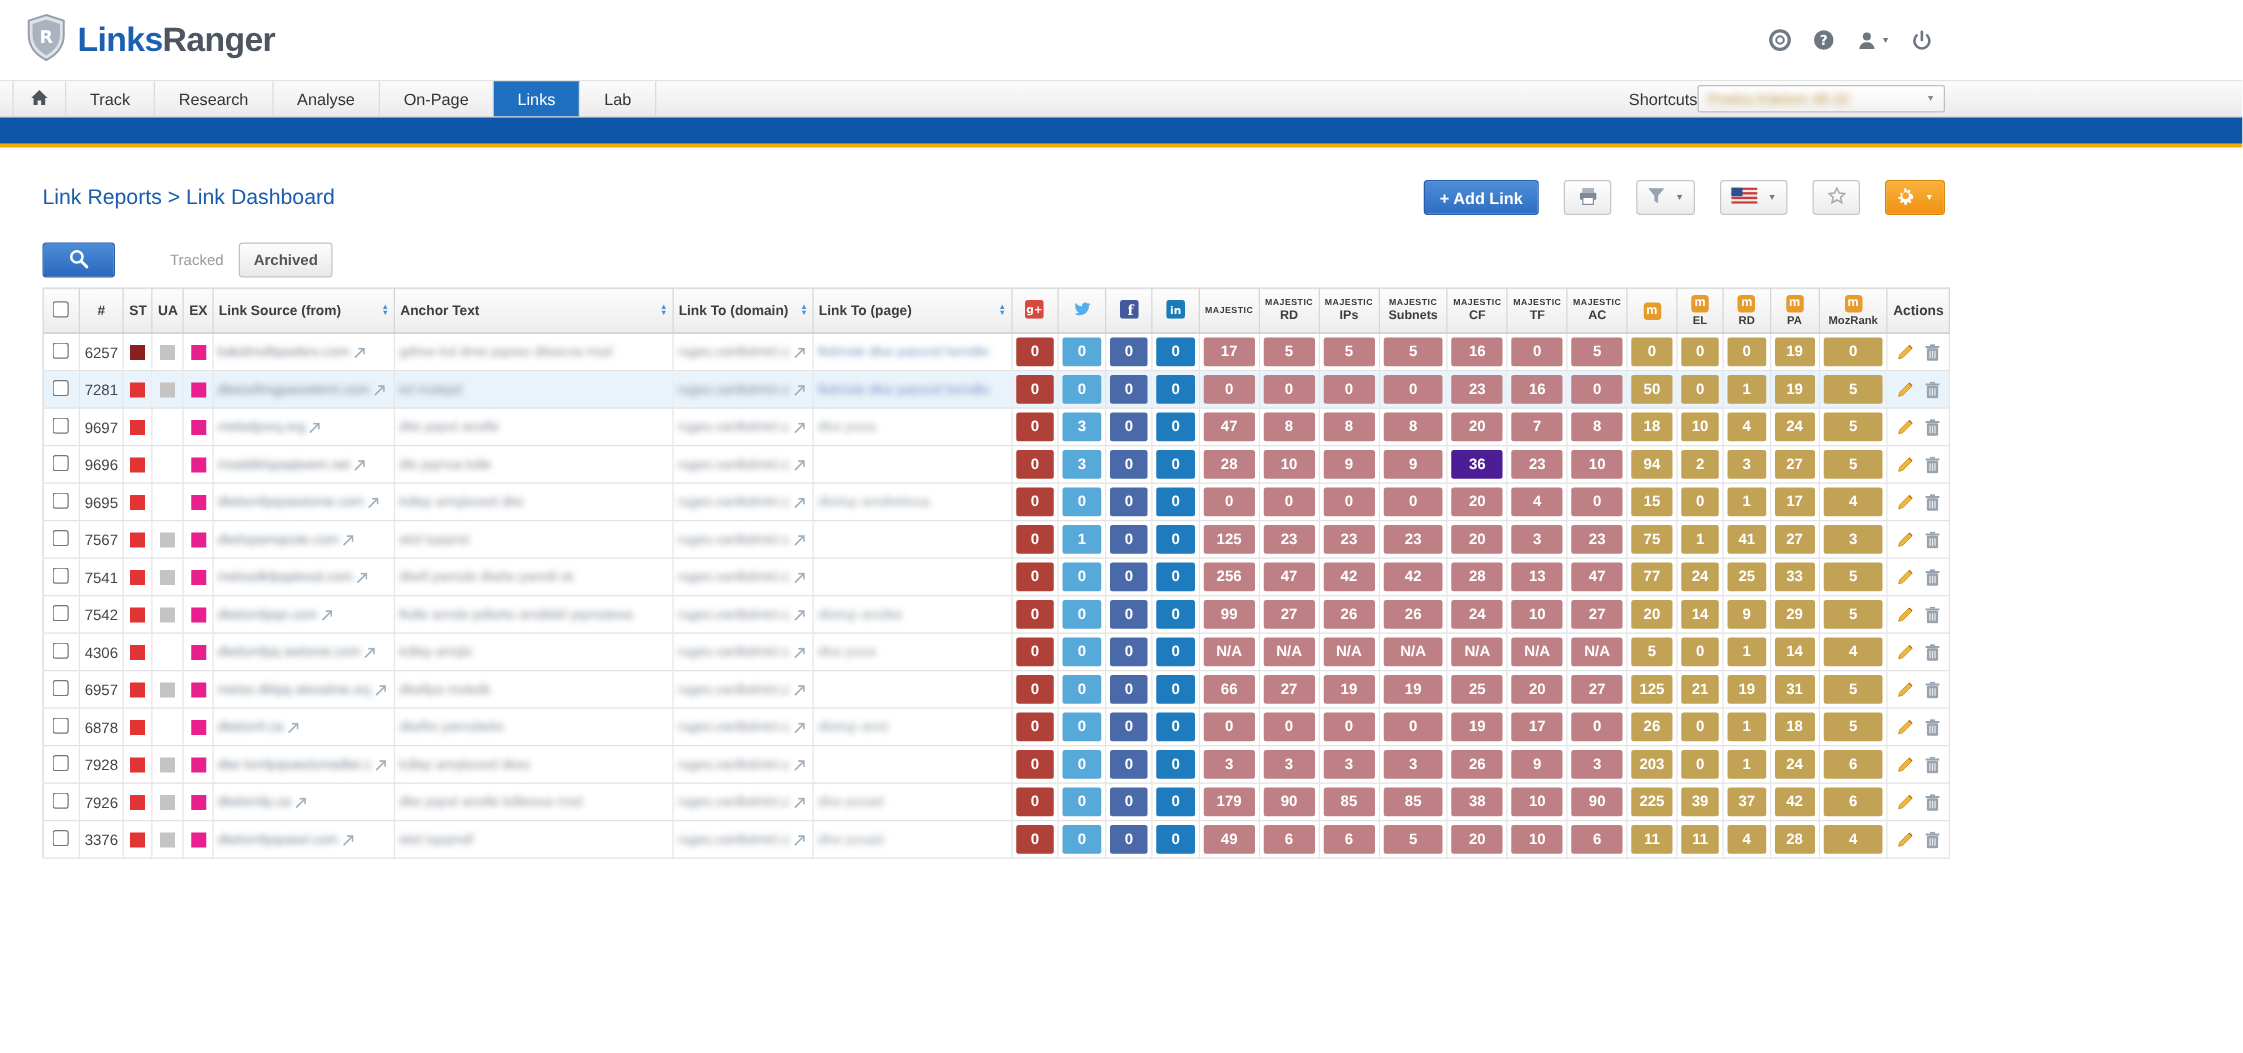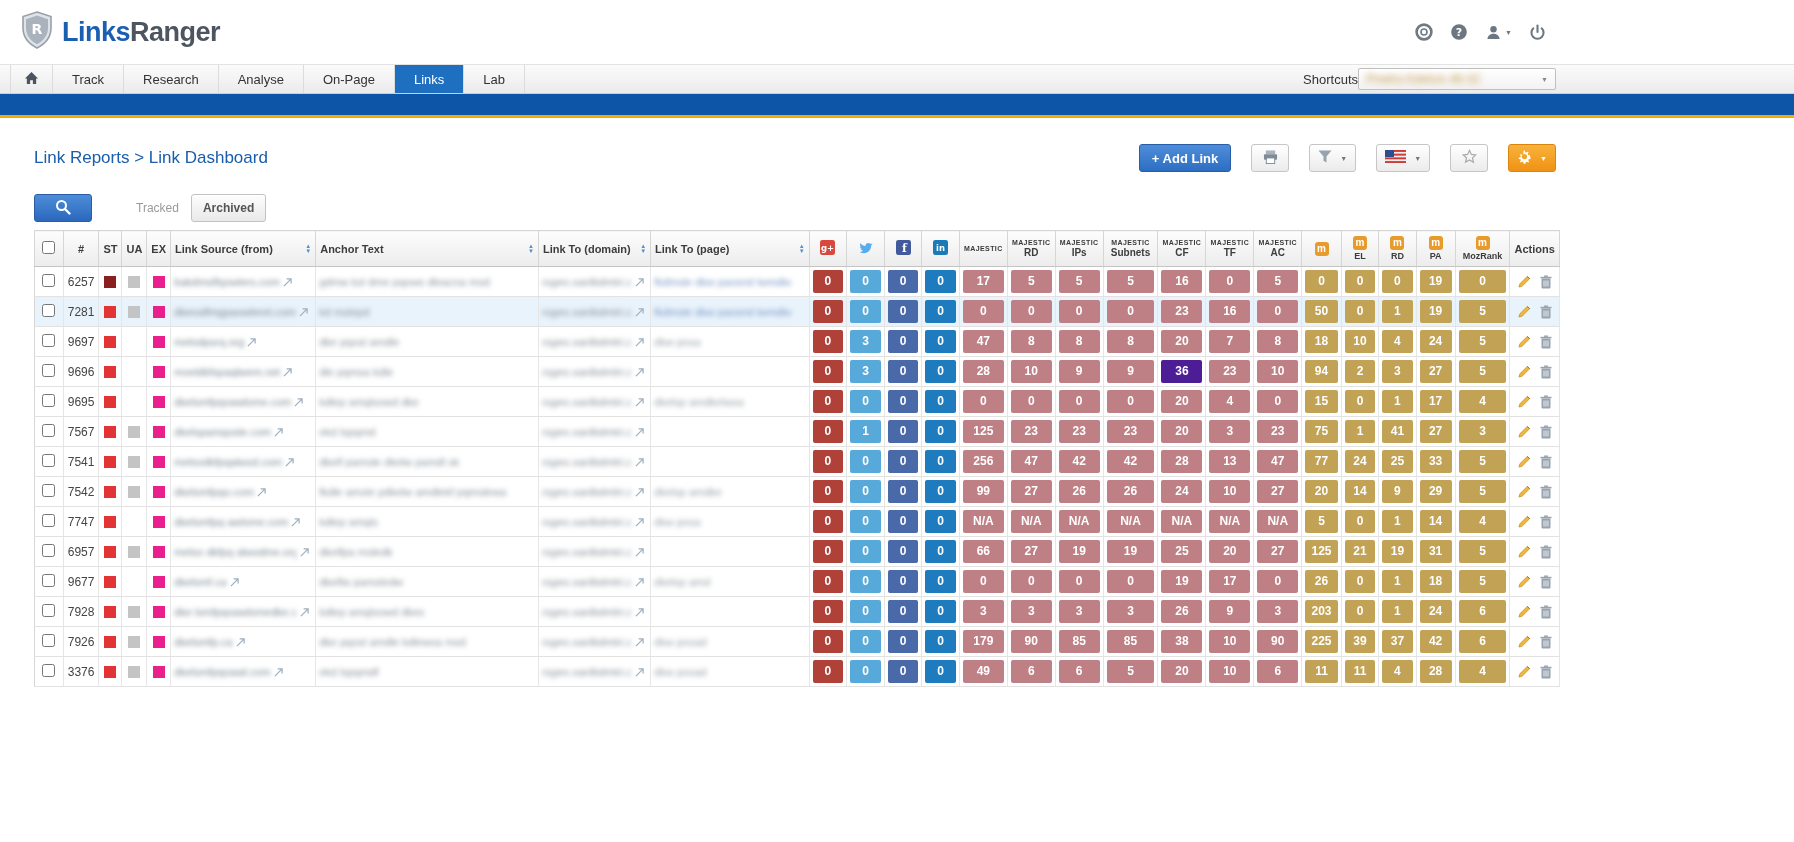--- a/index.html
+++ b/index.html
@@ -1080,21 +1080,21 @@
                     <line x1="6" y1="5.5" x2="6" y2="11.5"></line>
                     <line x1="8" y1="5.5" x2="8" y2="11.5"></line>
                   </g>
                 </svg>
               </span>
             </div>
           </td>
         </tr>
         <tr>
           <td class="cbox"><input type="checkbox" style=""></td>
-          <td class="num">7747</td>
+          <td class="num">4306</td>
           <td>
             <div class="sq" style="background:#e23434"></div>
           </td>
           <td></td>
           <td>
             <div class="sq" style="background:#ea1f8e"></div>
           </td>
           <td><span class="blurtxt c-src">dkelsmfpq awlsme.com</span><span class="ext">
               <svg width="9" height="9" viewBox="0 0 10 10">
                 <path d="M1 9 L9 1 M4 1 h5 v5" fill="none" stroke="#9fb0be" stroke-width="1.4"></path>
@@ -1268,21 +1268,21 @@
                     <line x1="6" y1="5.5" x2="6" y2="11.5"></line>
                     <line x1="8" y1="5.5" x2="8" y2="11.5"></line>
                   </g>
                 </svg>
               </span>
             </div>
           </td>
         </tr>
         <tr>
           <td class="cbox"><input type="checkbox" style=""></td>
-          <td class="num">9677</td>
+          <td class="num">6878</td>
           <td>
             <div class="sq" style="background:#e23434"></div>
           </td>
           <td></td>
           <td>
             <div class="sq" style="background:#ea1f8e"></div>
           </td>
           <td><span class="blurtxt c-src">dkelsmf.ca</span><span class="ext">
               <svg width="9" height="9" viewBox="0 0 10 10">
                 <path d="M1 9 L9 1 M4 1 h5 v5" fill="none" stroke="#9fb0be" stroke-width="1.4"></path>

